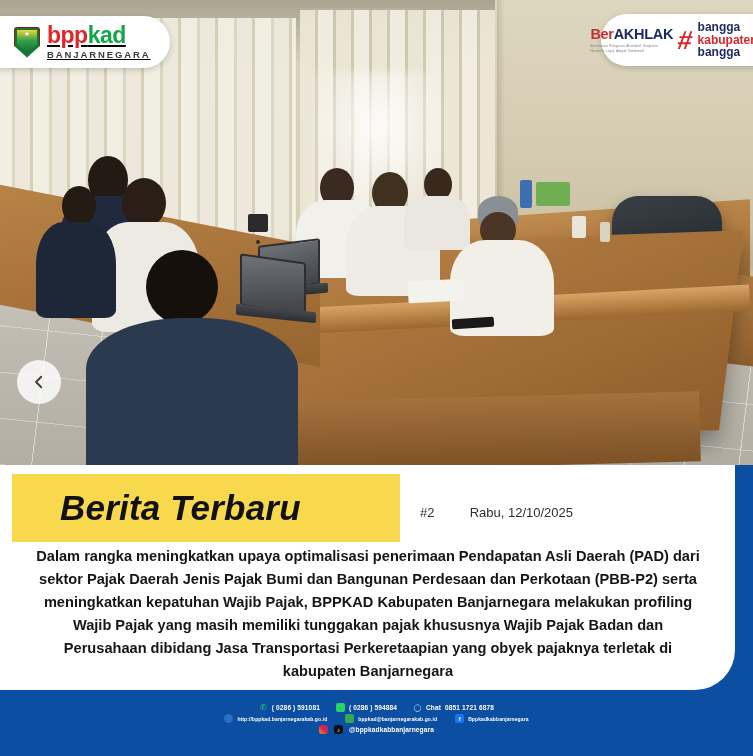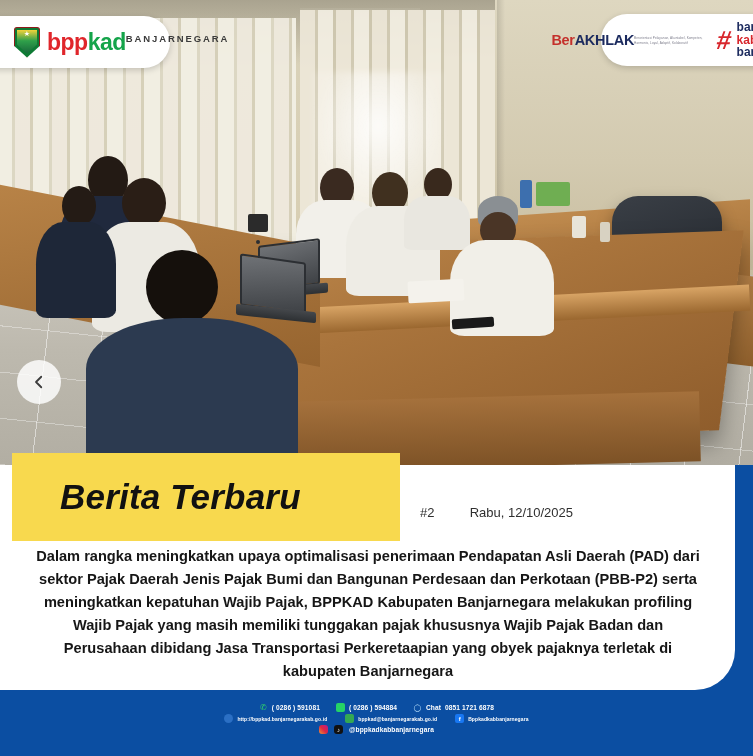--- a/index.html
+++ b/index.html
@@ -177,40 +177,40 @@
   }
   .crest-inner{
     position:absolute; left:3px; top:3px; right:3px; bottom:4px;
     background: linear-gradient(180deg,#f2d23a 0%,#2fa04a 45%,#17653a 100%);
     clip-path: polygon(0 0, 100% 0, 100% 62%, 50% 100%, 0 62%);
   }
   .crest-star{
     position:absolute; left:50%; top:3px; transform:translateX(-50%);
     color:#fff; font-size:7px; line-height:7px;
   }
-  .logo-text{ display:flex; flex-direction:row; line-height:1; }
+  .logo-text{ display:flex; flex-direction:column; line-height:1;text-decoration:underline; }
   .logo-word { font-size: 23px; font-weight: 800; letter-spacing: -.5px; }
   .logo-word .r { color: #e0262b; }
   .logo-word .g { color: #14a44a; }
   .logo-sub {
     font-size: 9.5px; font-weight: 700; letter-spacing: 1.9px;
     color: #3b3b3b; margin-top: 3px;
   }
 
   
   .akhlak-pill {
     position:absolute; right:-18px; top:14px;
     width: 170px; height: 52px;
     background:#fff; border-radius: 30px 0 0 30px;
     display:flex; align-items:center; justify-content:center;
     gap:5px; padding-right:24px;
     box-shadow: 0 2px 6px rgba(0,0,0,.18);
     z-index: 8;
   }
-  .akhlak-left{ display:flex; align-items:center; }
+  .akhlak-left{ display:flex; flex-direction:column; align-items:flex-start; }
   .akhlak-word{ font-size:14.5px; font-weight:800; letter-spacing:-.3px; }
   .akhlak-word .ber{ color:#c4302b; }
   .akhlak-word .akh{ color:#1b2a5e; }
   .akhlak-tag{ font-size:3.1px; color:#7e7e8c; letter-spacing:.1px; margin-top:2px; width:78px; line-height:1.5; }
   .hash { color:#d8262c; font-size:26px; font-weight:800; line-height:1; transform: skewX(-9deg); }
   .bangga{ display:flex; flex-direction:column; line-height:1.08; }
   .bangga span{ font-size:12px; font-weight:800; }
   .bangga .b1{ color:#1b2a5e; }
   .bangga .b2{ color:#d8262c; }
   .bangga .b3{ color:#1b2a5e; }
@@ -220,22 +220,22 @@
     position:absolute; left:17px; top:360px;
     width:44px; height:44px; border-radius:50%;
     background: rgba(255,255,255,.82);
     display:flex; align-items:center; justify-content:center;
     cursor:pointer; z-index:9;
   }
   .carousel-prev svg{ display:block; }
 
   
   .headline {
-    position:absolute; left:12px; top:453px;
-    width: 388px; height: 88px;
+    position:absolute; left:12px; top:474px;
+    width: 388px; height: 68px;
     background: #f8d94e;
     display:flex; align-items:center; padding-left:48px;
     z-index: 7;
   }
   .headline-text{
     font-size: 35px; font-weight: 800; font-style: italic;
     color:#111; letter-spacing:.2px;
   }
 
   

